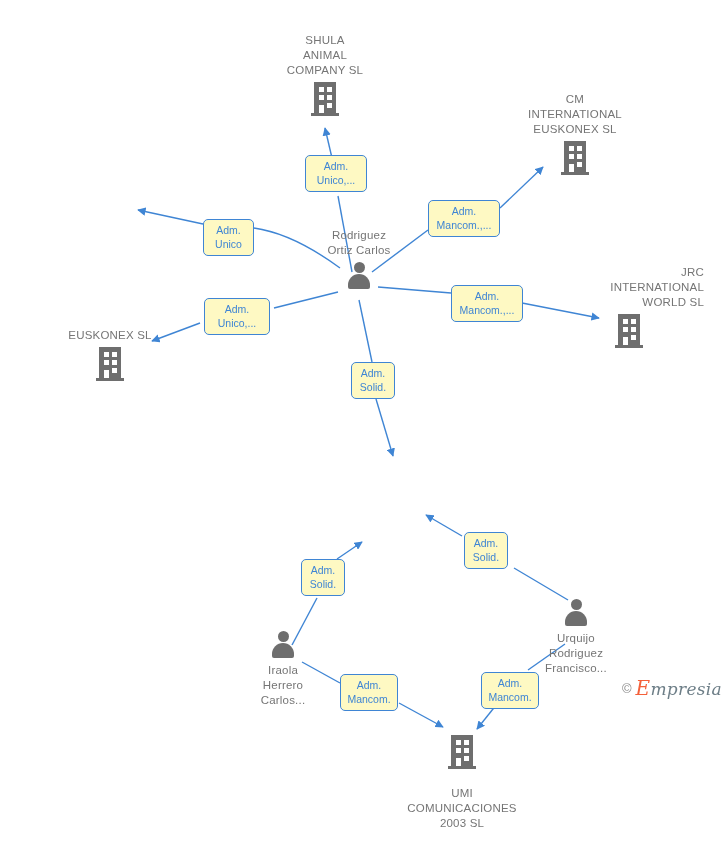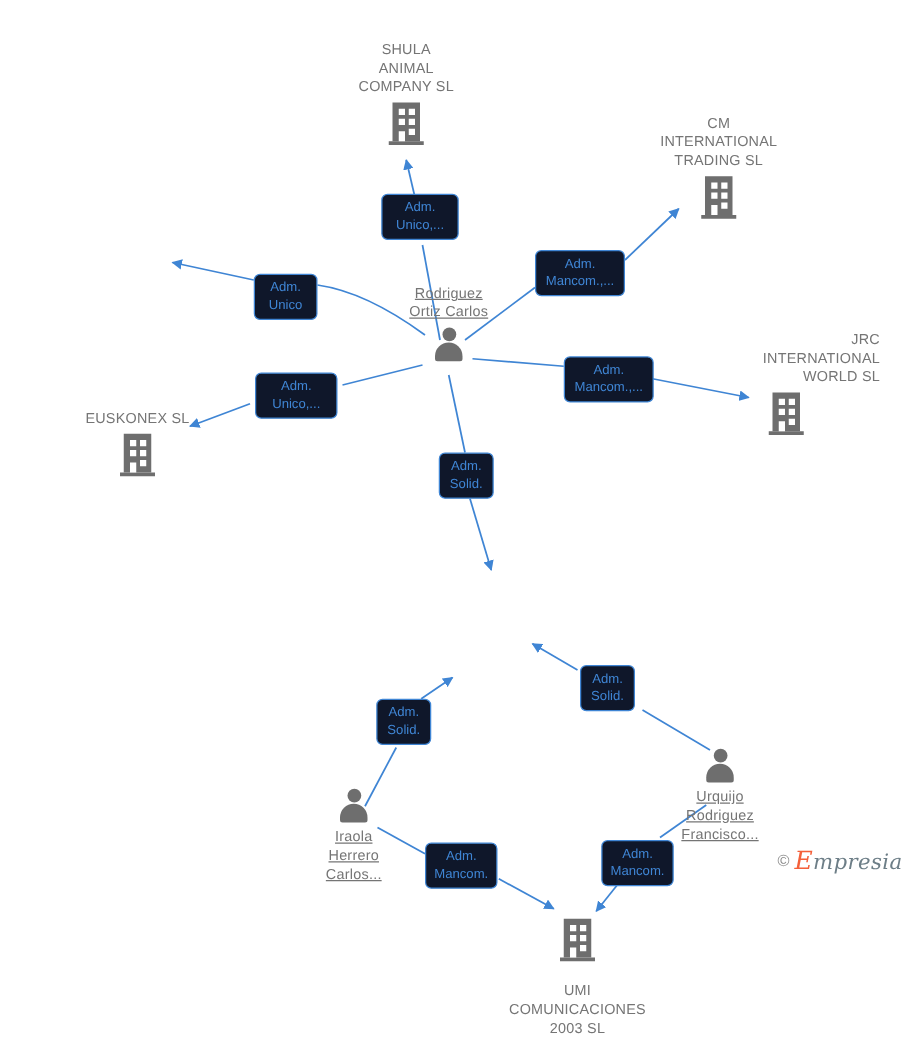--- a/index.html
+++ b/index.html
@@ -24,21 +24,21 @@
     text-align:center;
     line-height:15px;
   }
   .node .caption{
     font-size:11.5px;
     color:#757575;
     letter-spacing:.2px;
     white-space:pre-line;
   }
   .node.company .caption{ color:#757575; }
-  .node.person  .caption{ color:#757575;text-decoration:underline; }
+  .node.person  .caption{ color:#757575; }
 
   
   .bld{
     position:relative;
     width:28px;height:34px;
     margin:0 auto;
   }
   .bld .body{
     position:absolute;left:3px;top:0;width:22px;height:31px;
     background:#6e6e6e;
@@ -61,21 +61,21 @@
     position:absolute;left:3px;top:13px;width:22px;height:15px;
     background:#6e6e6e;
     border-radius:11px 11px 2px 2px;
   }
 
   
   .chip{
     position:absolute;
     border:1.4px solid #3f85d4;
     border-radius:5px;
-    background:#0f172a;
+    background:#fef9c3;
     color:#3f85d4;
     font-size:10.5px;
     line-height:14px;
     text-align:center;
     padding:3px 6px 4px;
     white-space:pre-line;
     box-sizing:border-box;
   }
 
   
@@ -151,21 +151,21 @@
       <div class="win" style="left:8px;top:13px;"></div>
         <div class="win" style="left:16px;top:13px;"></div>
       <div class="win" style="left:16px;top:21px;"></div>
       <div class="door" style="left:8px;"></div>
     </div>
   </div>
 
   <div class="node company" style="left:575px;top:92px;">
     <div class="caption">CM
 INTERNATIONAL
-TRADING  SL</div>
+EUSKONEX  SL</div>
     <div class="bld" style="margin-top:4px;">
       <div class="body"></div>
         <div class="base"></div>
       <div class="win" style="left:8px;top:5px;"></div>
         <div class="win" style="left:16px;top:5px;"></div>
       <div class="win" style="left:8px;top:13px;"></div>
         <div class="win" style="left:16px;top:13px;"></div>
       <div class="win" style="left:16px;top:21px;"></div>
       <div class="door" style="left:8px;"></div>
     </div>

